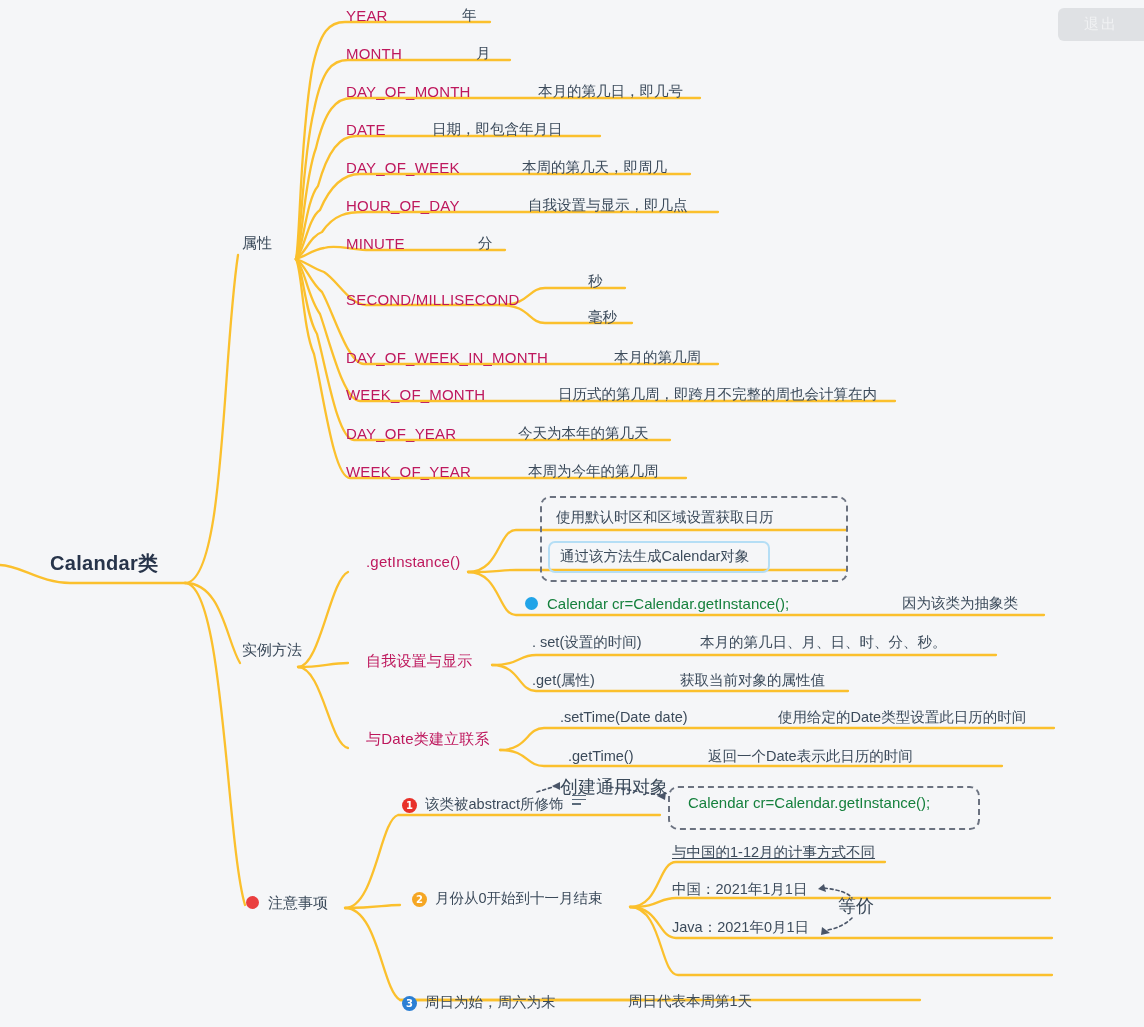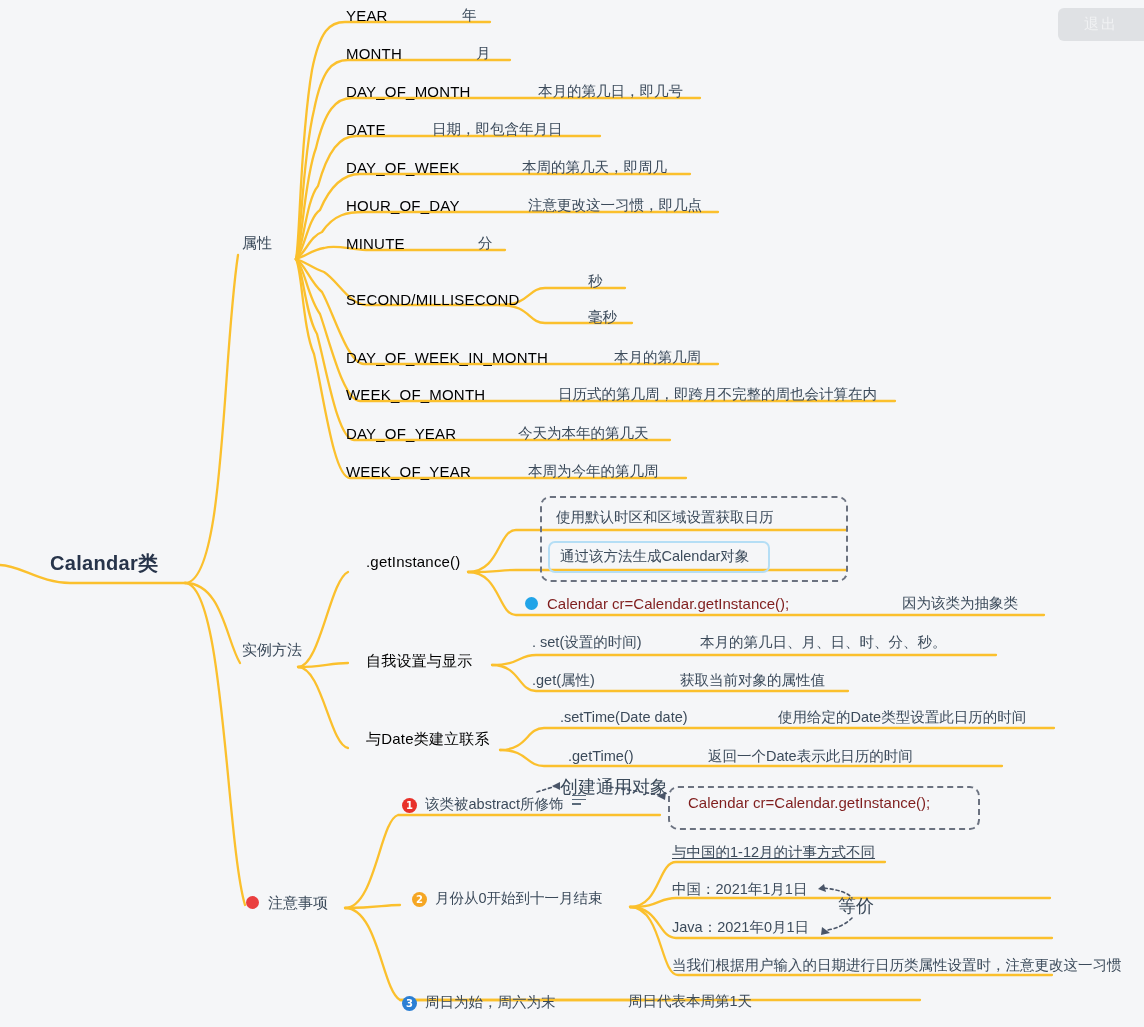--- a/index.html
+++ b/index.html
@@ -7,25 +7,25 @@
     width:1144px;height:1027px;
     background:#f5f6f8;
     font-family:"Liberation Sans","DejaVu Sans",sans-serif;
     color:#2c3e50;
     overflow:hidden;
     position:relative;
   }
   #canvas{position:absolute;left:0;top:0;width:1144px;height:1027px;}
   svg#wires{position:absolute;left:0;top:0;width:1144px;height:1027px;pointer-events:none;}
   .node{position:absolute;white-space:nowrap;line-height:1;}
-  .lbl{font-size:15px;color:#000000;letter-spacing:0.2px;}
+  .lbl{font-size:15px;color:#be185d;letter-spacing:0.2px;}
   .root{font-size:20px;font-weight:bold;color:#27344a;letter-spacing:0.3px;}
   .branch{font-size:15px;color:#3b4a5a;}
   .desc{font-size:14.5px;color:#3b4a5a;}
-  .code{font-size:15px;color:#7f1d1d;}
+  .code{font-size:15px;color:#15803d;}
   .small{font-size:18px;color:#3b4a5a;}
 
   
   #exit-btn{
     position:absolute;right:0;top:8px;
     width:86px;height:33px;
     background:#dfe1e4;border-radius:6px 0 0 6px;
     display:flex;align-items:center;justify-content:center;
     color:#f0f1f3;font-size:15px;letter-spacing:2px;
     cursor:pointer;
@@ -153,21 +153,21 @@
   <div class="node lbl" style="left:346px;top:84px;">DAY_OF_MONTH</div>
   <div class="node desc" style="left:538px;top:84px;">本月的第几日，即几号</div>
 
   <div class="node lbl" style="left:346px;top:122px;">DATE</div>
   <div class="node desc" style="left:432px;top:122px;">日期，即包含年月日</div>
 
   <div class="node lbl" style="left:346px;top:160px;">DAY_OF_WEEK</div>
   <div class="node desc" style="left:522px;top:160px;">本周的第几天，即周几</div>
 
   <div class="node lbl" style="left:346px;top:198px;">HOUR_OF_DAY</div>
-  <div class="node desc" style="left:528px;top:198px;">注意更改这一习惯，即几点</div>
+  <div class="node desc" style="left:528px;top:198px;">自我设置与显示，即几点</div>
 
   <div class="node lbl" style="left:346px;top:236px;">MINUTE</div>
   <div class="node desc" style="left:478px;top:236px;">分</div>
 
   <div class="node lbl" style="left:346px;top:292px;">SECOND/MILLISECOND</div>
 
   <div class="node lbl" style="left:346px;top:350px;">DAY_OF_WEEK_IN_MONTH</div>
   <div class="node desc" style="left:614px;top:350px;">本月的第几周</div>
 
   <div class="node lbl" style="left:346px;top:387px;">WEEK_OF_MONTH</div>
@@ -221,21 +221,20 @@
   <div class="dashbox" style="left:668px;top:786px;width:312px;height:44px;"></div>
   <div class="node code" style="left:688px;top:795px;">Calendar cr=Calendar.getInstance();</div>
 
   <div class="node" style="left:412px;top:890px;">
     <span class="badge b2">2</span><span class="desc">月份从0开始到十一月结束</span>
   </div>
 
   <div class="node desc" style="left:672px;top:845px;text-decoration:underline;">与中国的1-12月的计事方式不同</div>
   <div class="node desc" style="left:672px;top:882px;">中国：2021年1月1日</div>
   <div class="node desc" style="left:672px;top:920px;">Java：2021年0月1日</div>
-  <div class="node desc" style="left:672px;top:958px;">当我们根据用户输入的日期进行日历类属性设置时，注意更改这一习惯</div>
 
   <div class="node small" style="left:838px;top:897px;">等价</div>
 
   <div class="node" style="left:402px;top:994px;">
     <span class="badge b3">3</span><span class="desc">周日为始，周六为末</span>
   </div>
   <div class="node desc" style="left:628px;top:994px;">周日代表本周第1天</div>
 
 </div>
 

